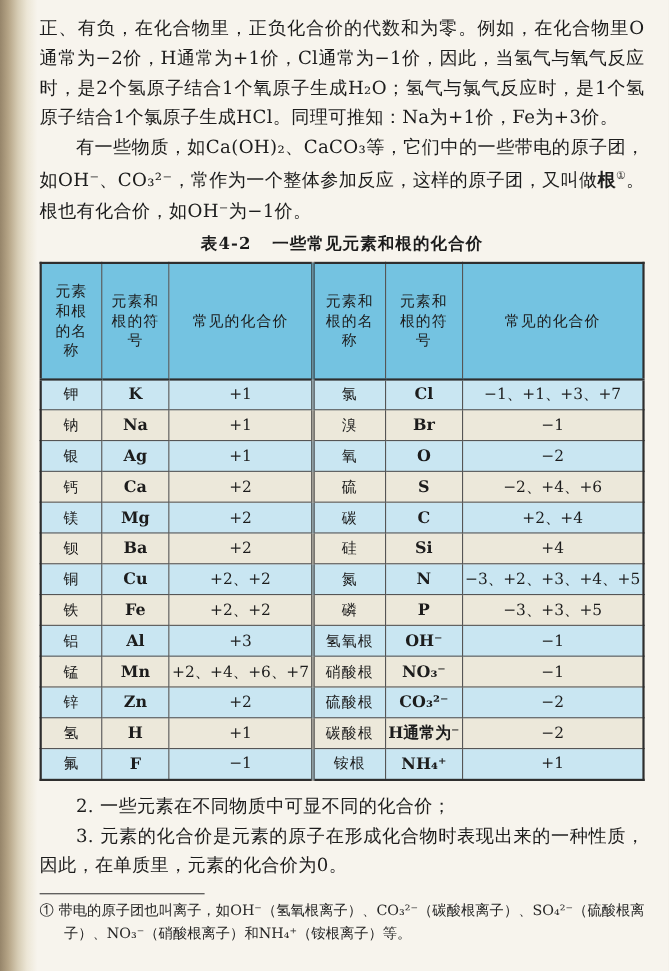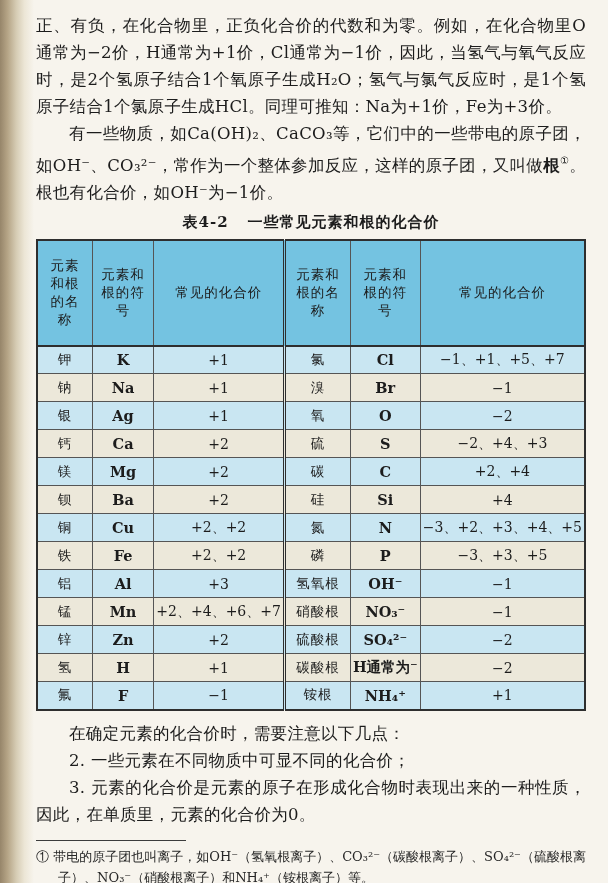--- a/index.html
+++ b/index.html
@@ -126,21 +126,21 @@
             <th>常见的化合价</th>
           </tr>
       </thead>
       <tbody id="tbody-rows">
           <tr class="row-blue">
             <td class="name">钾</td>
             <td class="symbol">K</td>
             <td class="valence">+1</td>
             <td class="name split">氯</td>
             <td class="symbol">Cl</td>
-            <td class="valence">−1、+1、+5、+7</td>
+            <td class="valence">−1、+1、+3、+7</td>
           </tr>
           <tr class="row-cream">
             <td class="name">钠</td>
             <td class="symbol">Na</td>
             <td class="valence">+1</td>
             <td class="name split">溴</td>
             <td class="symbol">Br</td>
             <td class="valence">−1</td>
           </tr>
           <tr class="row-blue">
@@ -150,21 +150,21 @@
             <td class="name split">氧</td>
             <td class="symbol">O</td>
             <td class="valence">−2</td>
           </tr>
           <tr class="row-cream">
             <td class="name">钙</td>
             <td class="symbol">Ca</td>
             <td class="valence">+2</td>
             <td class="name split">硫</td>
             <td class="symbol">S</td>
-            <td class="valence">−2、+4、+3</td>
+            <td class="valence">−2、+4、+6</td>
           </tr>
           <tr class="row-blue">
             <td class="name">镁</td>
             <td class="symbol">Mg</td>
             <td class="valence">+2</td>
             <td class="name split">碳</td>
             <td class="symbol">C</td>
             <td class="valence">+2、+4</td>
           </tr>
           <tr class="row-cream">
@@ -205,21 +205,21 @@
             <td class="valence">+2、+4、+6、+7</td>
             <td class="name split">硝酸根</td>
             <td class="symbol">NO₃⁻</td>
             <td class="valence">−1</td>
           </tr>
           <tr class="row-blue">
             <td class="name">锌</td>
             <td class="symbol">Zn</td>
             <td class="valence">+2</td>
             <td class="name split">硫酸根</td>
-            <td class="symbol">SO₄²⁻</td>
+            <td class="symbol">CO₃²⁻</td>
             <td class="valence">−2</td>
           </tr>
           <tr class="row-cream">
             <td class="name">氢</td>
             <td class="symbol">H</td>
             <td class="valence">+1</td>
             <td class="name split">碳酸根</td>
             <td class="symbol">H通常为⁻</td>
             <td class="valence">−2</td>
           </tr>
@@ -228,21 +228,20 @@
             <td class="symbol">F</td>
             <td class="valence">−1</td>
             <td class="name split">铵根</td>
             <td class="symbol">NH₄⁺</td>
             <td class="valence">+1</td>
           </tr>
         </tbody>
     </table>
 
     <div class="notes">
-      <p class="body-text indent">在确定元素的化合价时，需要注意以下几点：</p>
       <p class="body-text indent">2. 一些元素在不同物质中可显不同的化合价；</p>
       <p class="body-text indent">3. 元素的化合价是元素的原子在形成化合物时表现出来的一种性质，因此，在单质里，元素的化合价为0。</p>
     </div>
 
     <div class="footnote-rule"></div>
 
     <p class="footnote"><span>①</span> <span>带电的原子团也叫离子，如OH⁻（氢氧根离子）、CO₃²⁻（碳酸根离子）、SO₄²⁻（硫酸根离子）、NO₃⁻（硝酸根离子）和NH₄⁺（铵根离子）等。</span></p>
 
   </div>
 </div>

